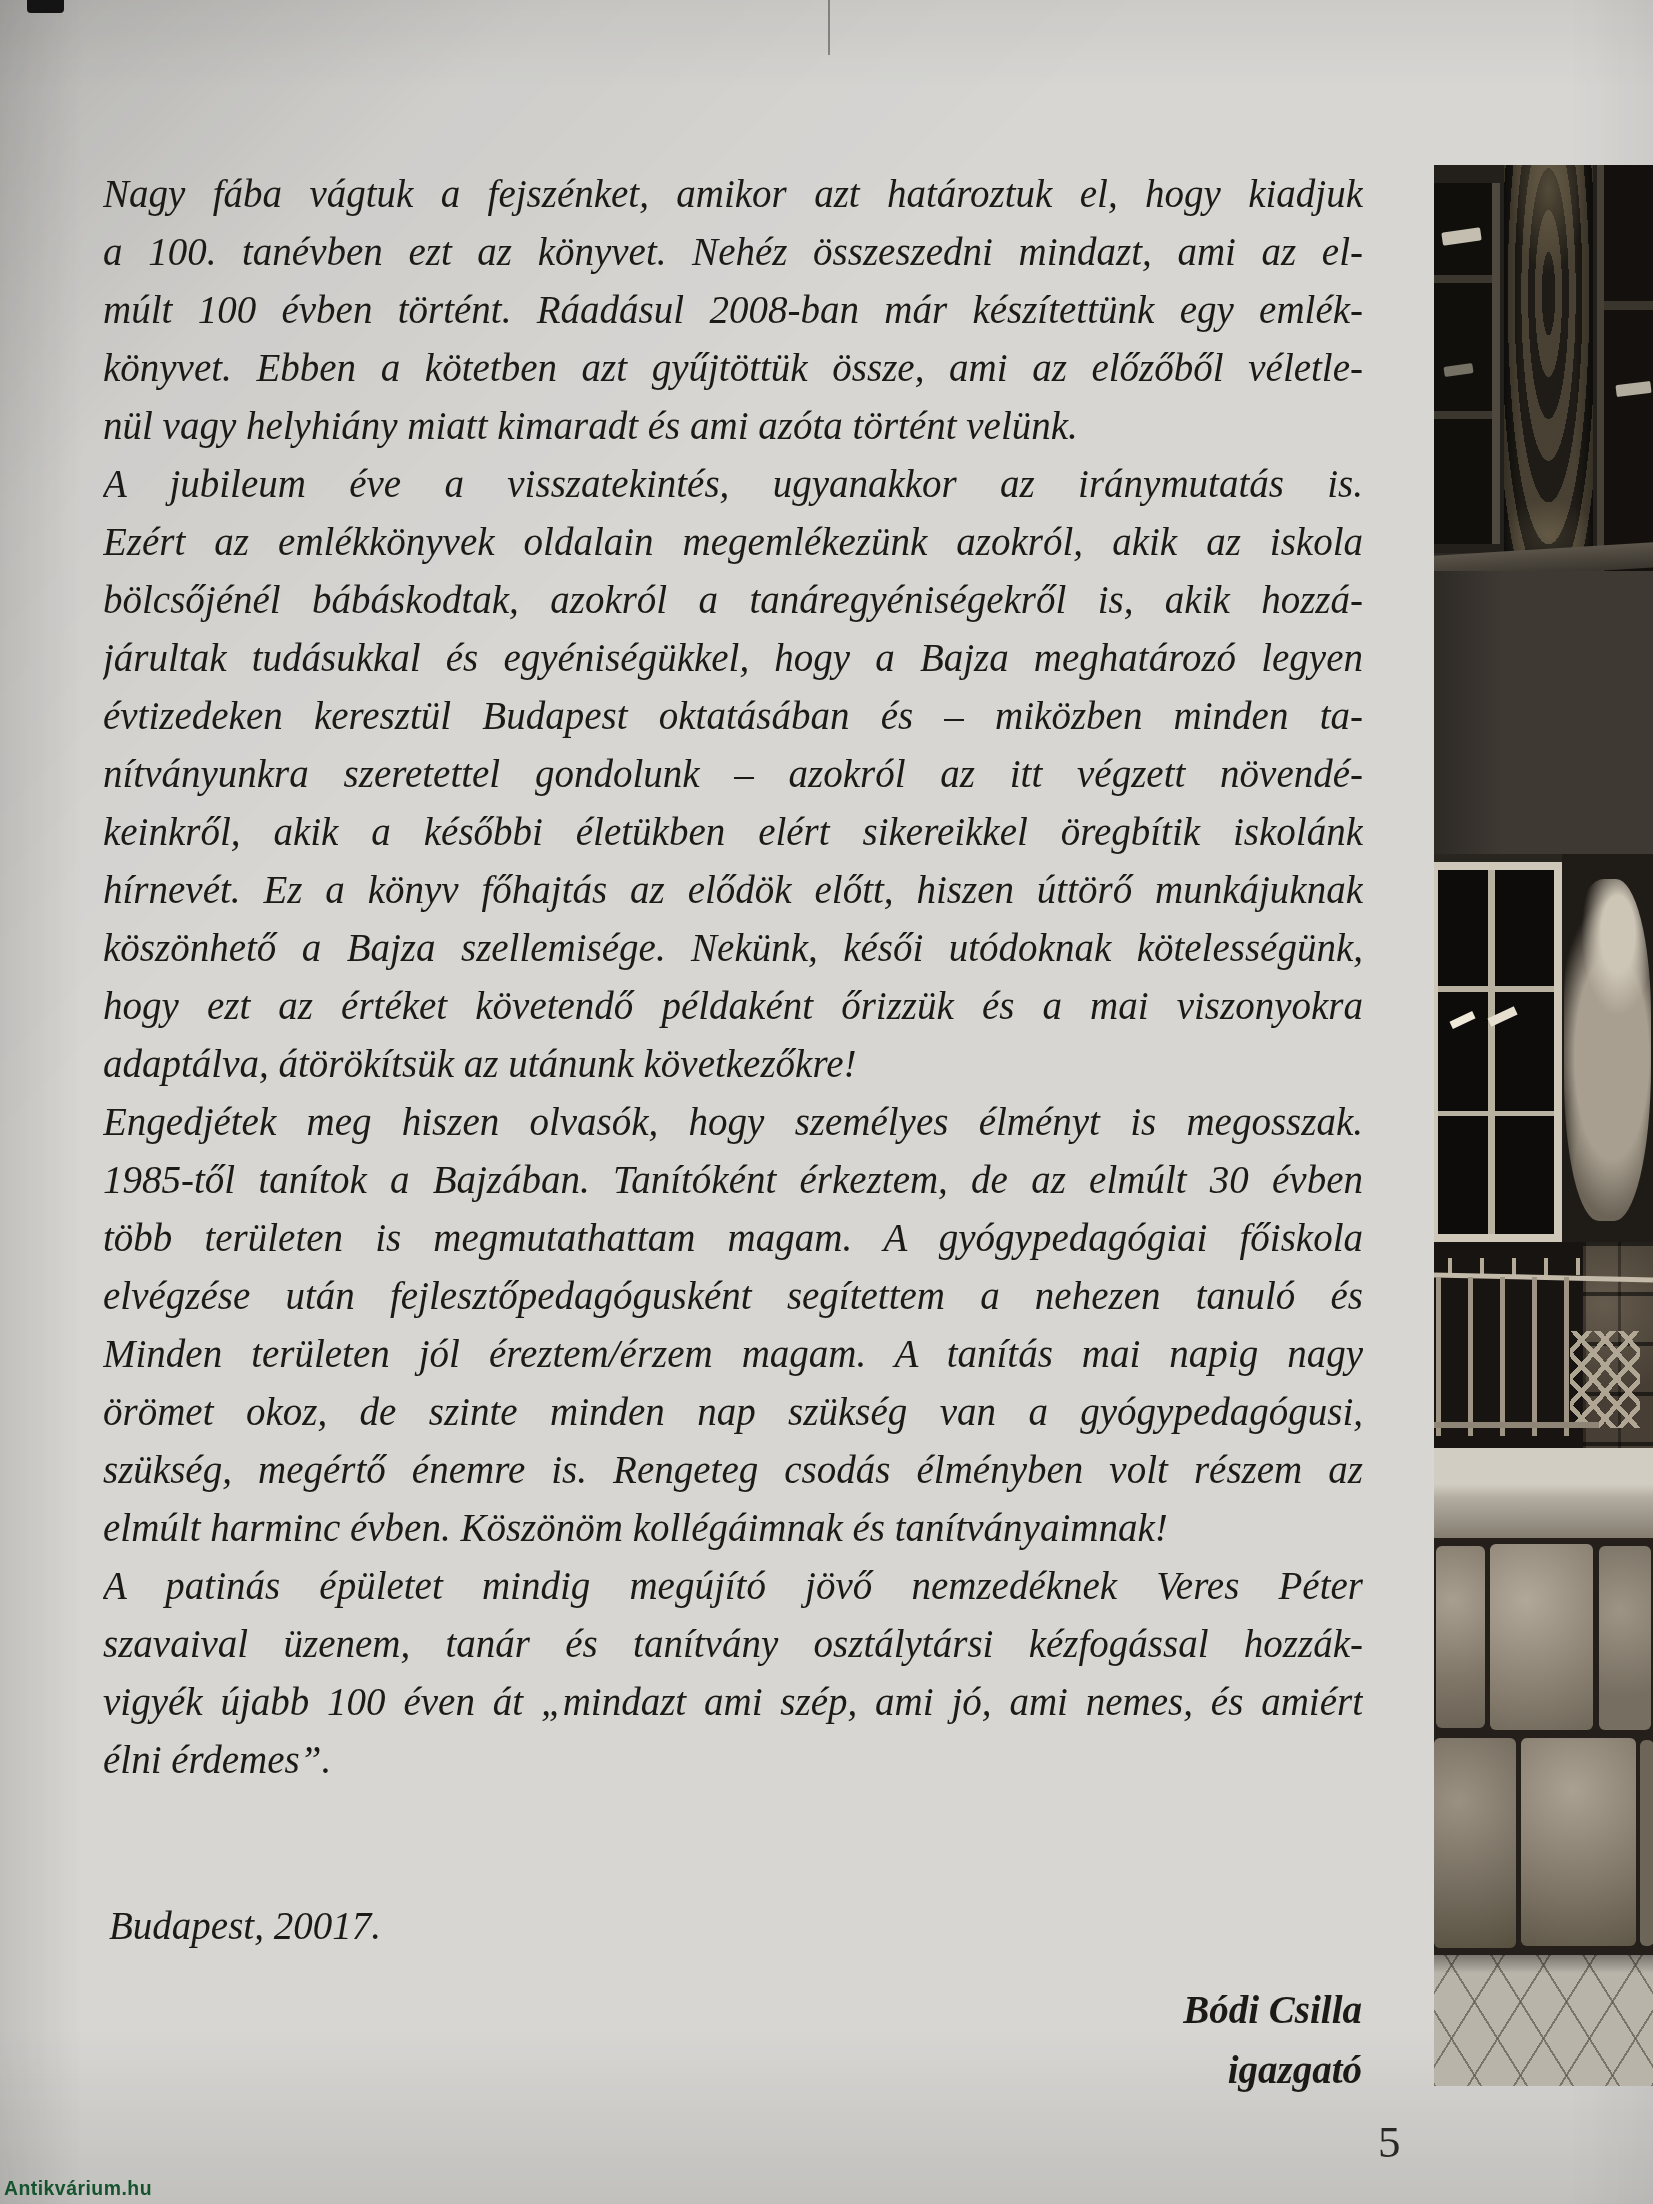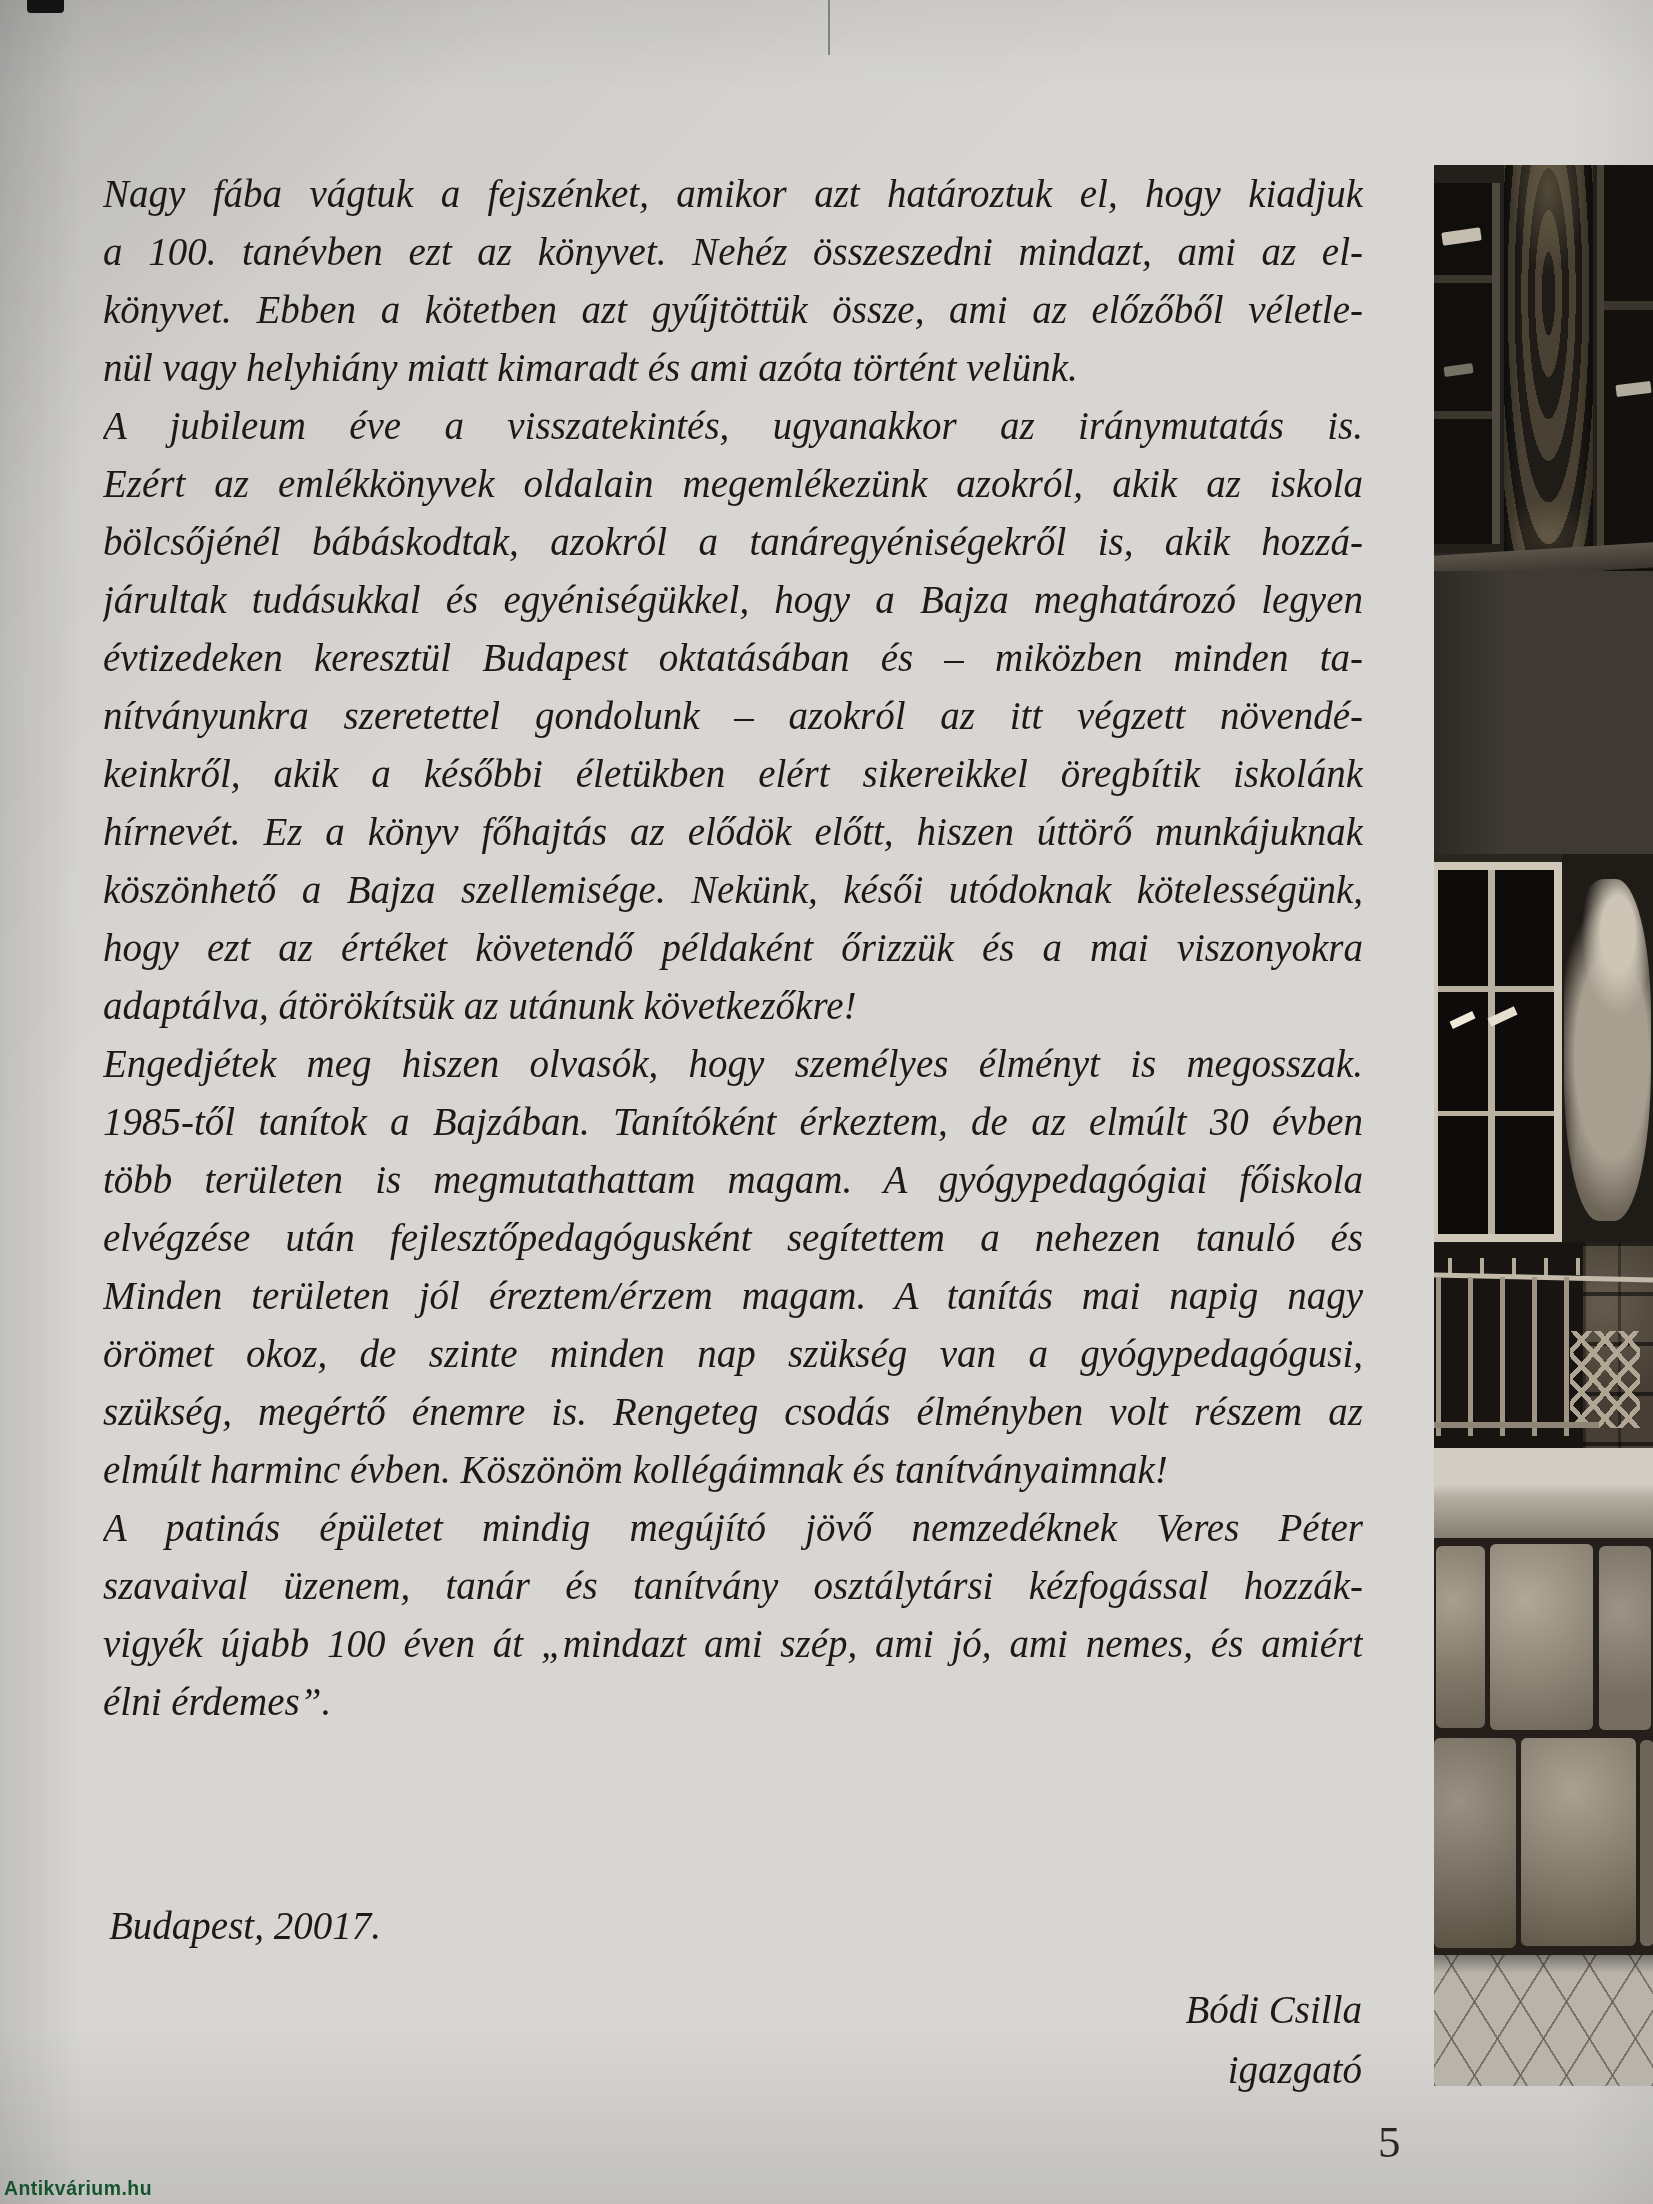--- a/index.html
+++ b/index.html
@@ -28,21 +28,21 @@
     white-space:normal;
   }
   .line.para-end{text-align-last:left;}
 
   .date-line{
     position:absolute;left:109px;top:1897px;height:58px;line-height:58px;
     font-style:italic;font-size:39px;
   }
   .signature{
     position:absolute;right:292px;top:1980px;text-align:right;
-    font-style:italic;font-size:39px;line-height:60px;
+    font-style:italic;font-size:39px;line-height:60px;font-weight:bold;
   }
   .page-number{
     position:absolute;left:1378px;top:2115px;
     font-size:45px;line-height:54px;font-style:normal;color:#2a2724;
   }
   .watermark{
     position:absolute;left:3.9px;top:2177px;
     font-family:"Liberation Sans", sans-serif;font-weight:bold;
     font-size:19.4px;color:#14532d;letter-spacing:0.5px;
   }
@@ -116,20 +116,21 @@
 </style>
 </head>
 <body>
 
 <div class="corner-mark"></div>
 <div class="scratch"></div>
 
 <div class="text-column">
     <div class="line">Nagy fába vágtuk a fejszénket, amikor azt határoztuk el, hogy kiadjuk</div>
     <div class="line">a 100. tanévben ezt az könyvet. Nehéz összeszedni mindazt, ami az el-</div>
+    <div class="line">múlt 100 évben történt. Ráadásul 2008-ban már készítettünk egy emlék-</div>
     <div class="line">könyvet. Ebben a kötetben azt gyűjtöttük össze, ami az előzőből véletle-</div>
     <div class="line para-end">nül vagy helyhiány miatt kimaradt és ami azóta történt velünk.</div>
     <div class="line">A jubileum éve a visszatekintés, ugyanakkor az iránymutatás is.</div>
     <div class="line">Ezért az emlékkönyvek oldalain megemlékezünk azokról, akik az iskola</div>
     <div class="line">bölcsőjénél bábáskodtak, azokról a tanáregyéniségekről is, akik hozzá-</div>
     <div class="line">járultak tudásukkal és egyéniségükkel, hogy a Bajza meghatározó legyen</div>
     <div class="line">évtizedeken keresztül Budapest oktatásában és – miközben minden ta-</div>
     <div class="line">nítványunkra szeretettel gondolunk – azokról az itt végzett növendé-</div>
     <div class="line">keinkről, akik a későbbi életükben elért sikereikkel öregbítik iskolánk</div>
     <div class="line">hírnevét. Ez a könyv főhajtás az elődök előtt, hiszen úttörő munkájuknak</div>

